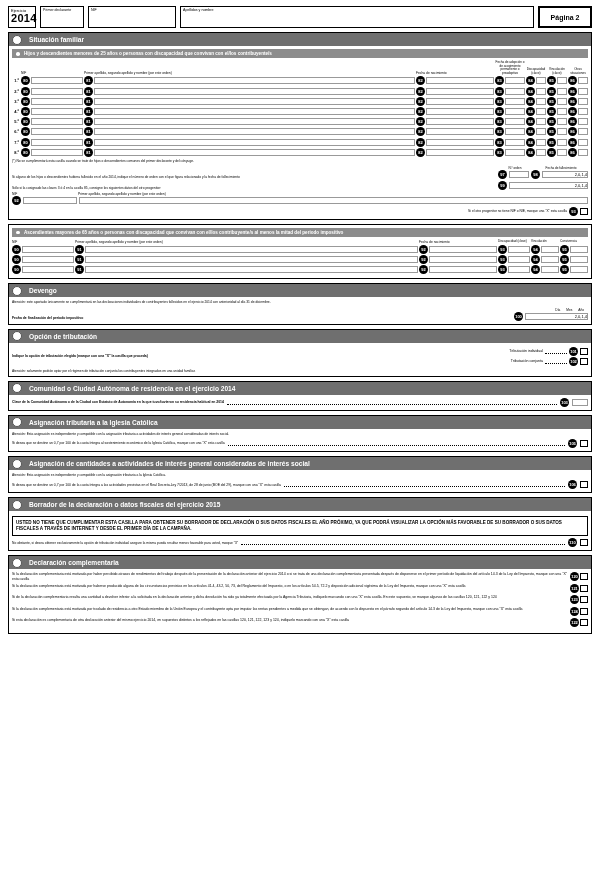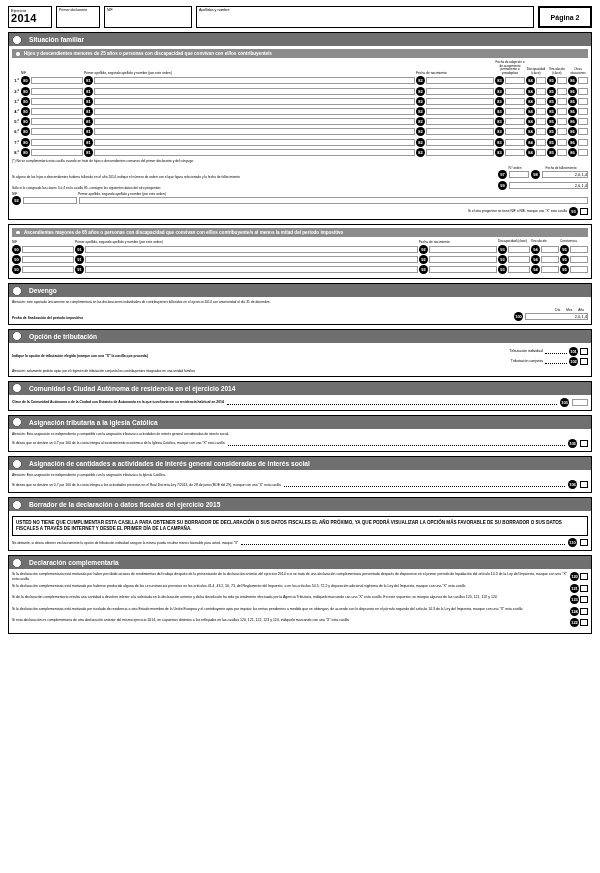--- a/index.html
+++ b/index.html
@@ -10,21 +10,21 @@
     font-family:"Liberation Sans", sans-serif;
     font-size:4.2px;
     color:#000;
     position:relative;
   }
   .page { position:relative; width:600px; height:873px; padding:6px 8px; }
 
   
   .hdr { display:flex; align-items:stretch; gap:4px; height:22px; margin-bottom:4px; }
   .hdr-year {
-    border:1px solid #000; width:44px; padding:1px 2px;
+    border:1px solid #000; width:28px; padding:1px 2px;
     display:flex; flex-direction:column; justify-content:flex-start;
   }
   .hdr-year .lbl { font-size:4px; }
   .hdr-year .yr { font-size:11px; font-weight:bold; line-height:11px; letter-spacing:.3px; }
   .hdr-dec {
     border:1px solid #000; width:44px; padding:1px 2px; font-size:3.6px; line-height:4.4px;
   }
   .hdr-nif { border:1px solid #000; width:88px; padding:1px 2px; font-size:3.6px; }
   .hdr-name { border:1px solid #000; flex:1; padding:1px 2px; font-size:3.6px; }
   .hdr-page {

